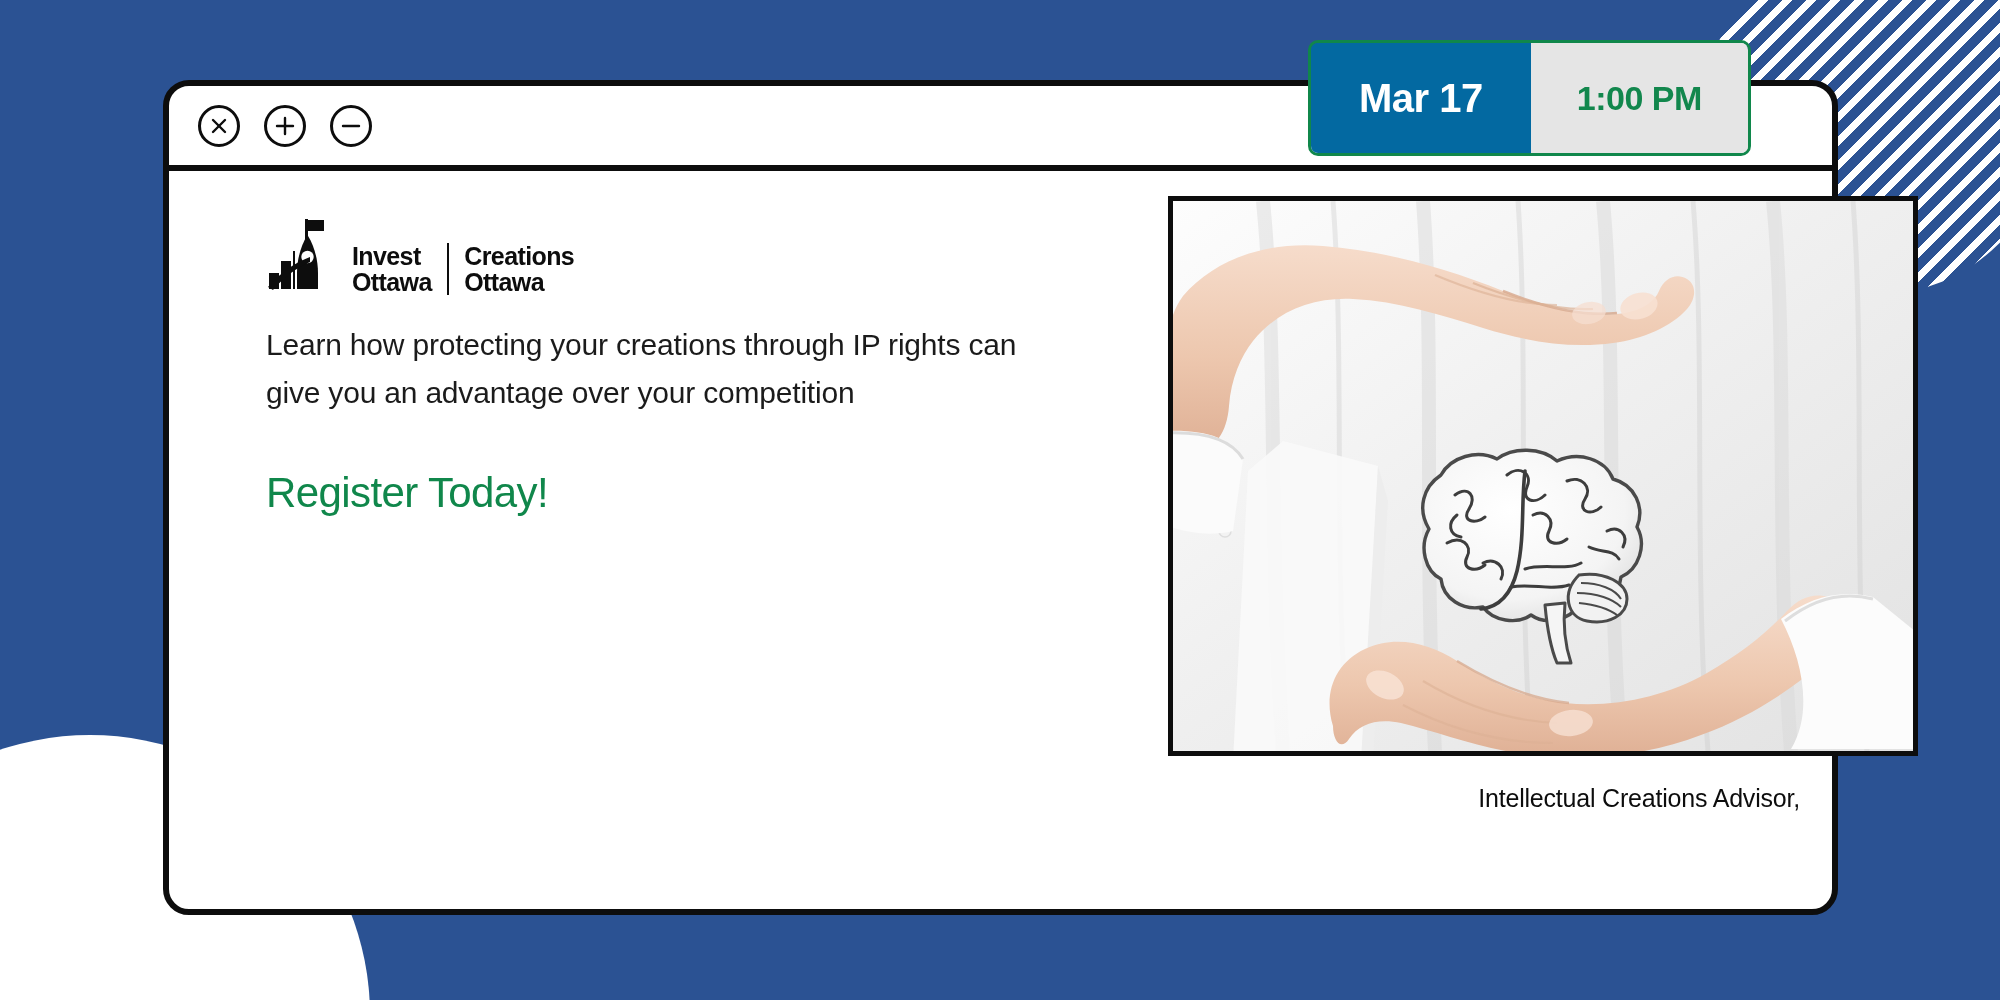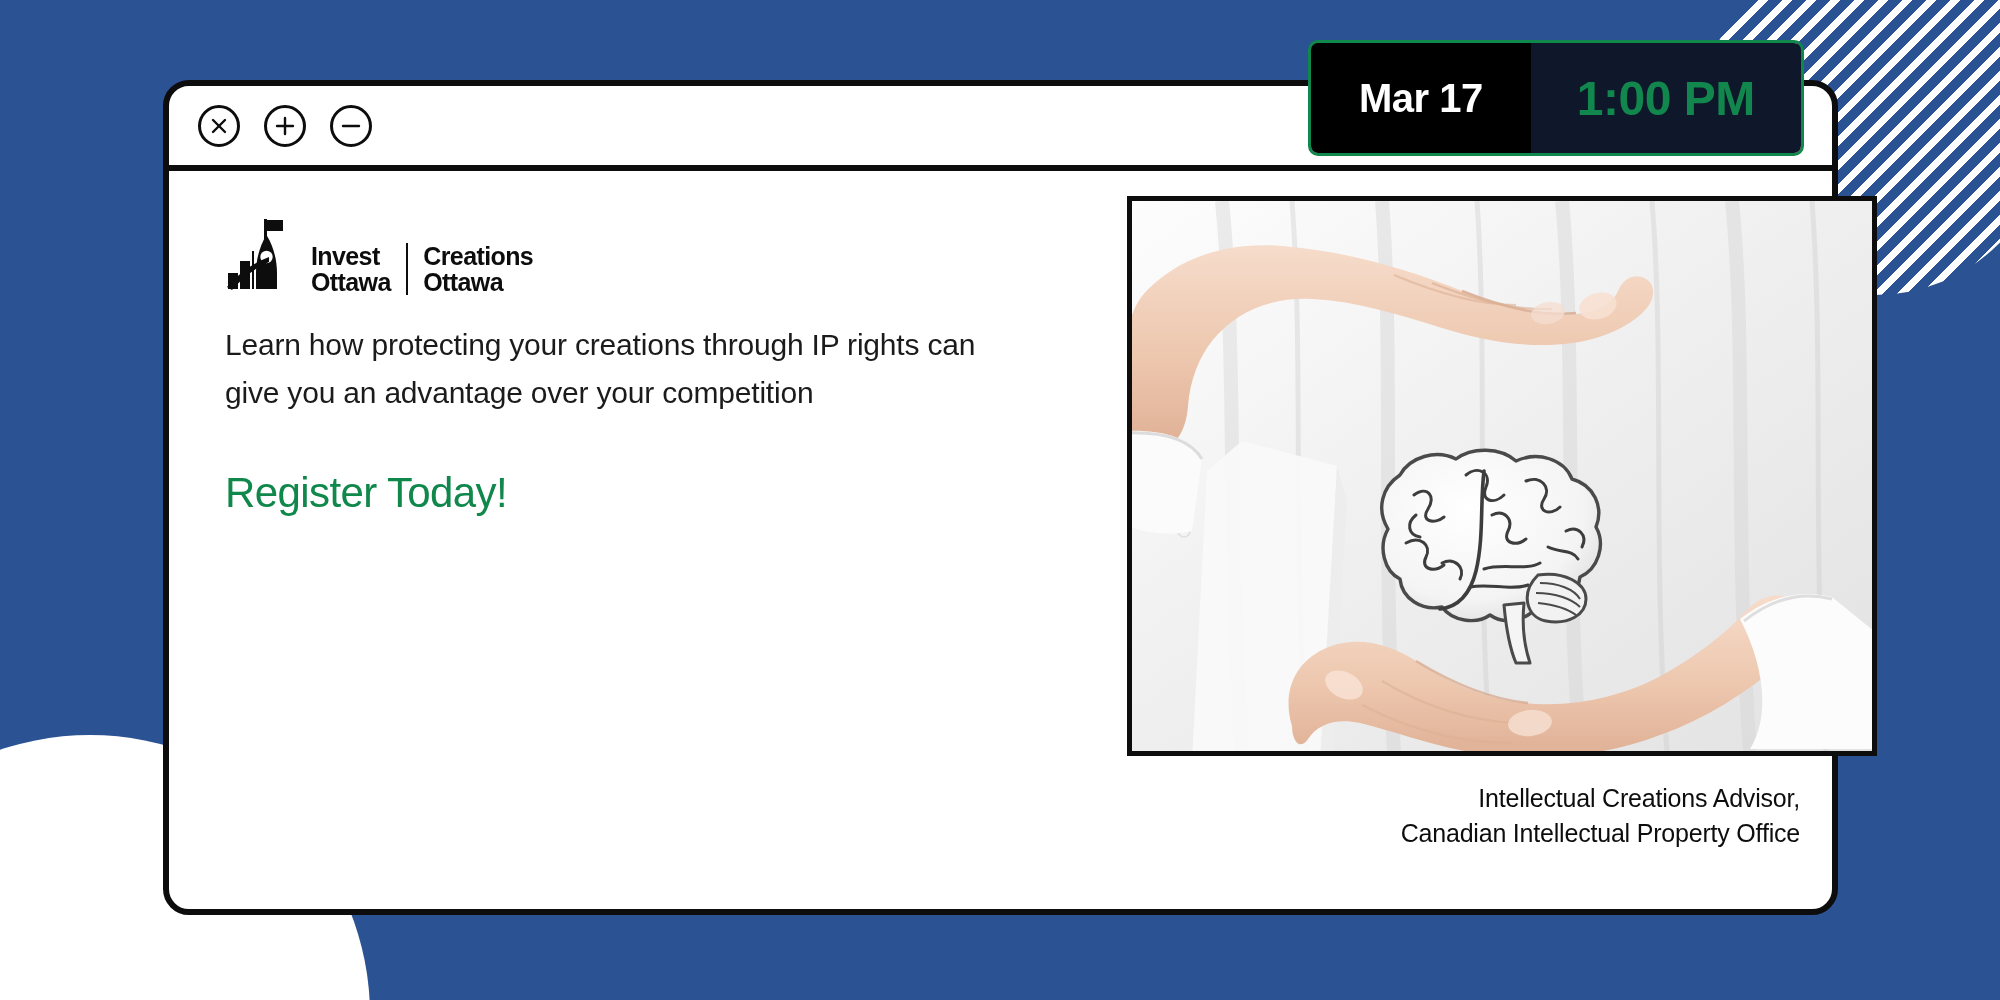--- a/index.html
+++ b/index.html
@@ -69,20 +69,21 @@
     position:relative;
     height:738px;
     display:flex;
   }
 
   
   #left-col {
     width:958px;
     padding:48px 0 0 56px;
     position:relative;
+    margin-left:41px;
   }
 
   
   #logo {
     display:flex;
     align-items:flex-end;
     gap:14px;
     height:76px;
   }
   #logo-mark { flex:0 0 auto; }
@@ -170,32 +171,32 @@
     left:1308px; top:40px;
     height:116px;
     display:flex;
     z-index:6;
     border:3px solid #10874b;
     border-radius:10px;
     overflow:hidden;
     box-shadow:0 0 0 0 rgba(0,0,0,0);
   }
   #badge-date {
-    background:#000000;
+    background:#0369a1;
     color:#ffffff;
     font-size:40px;
     font-weight:bold;
     letter-spacing:-0.5px;
     display:flex; align-items:center; justify-content:center;
     padding:0 48px;
   }
   #badge-time {
-    background:#0f172a;
+    background:#e5e5e5;
     color:#12874d;
-    font-size:48px;
+    font-size:34px;
     font-weight:bold;
     letter-spacing:-0.5px;
     display:flex; align-items:center; justify-content:center;
     padding:0 46px;
   }
 </style>
 </head>
 <body>
 
 <div id="stage">
@@ -371,21 +372,20 @@
                 <path d="M158 144 C176 146 188 150 196 156"></path>
               </g>
 
               <path d="M124 146 C126 168 130 190 136 204 L150 204 C144 186 142 164 144 144 Z" fill="#f5f5f5" stroke="#4a4a4a" stroke-width="3" stroke-linejoin="round"></path>
             </g>
           </svg>
         </div>
 
         <div id="speaker">
           <div class="speaker-line">Intellectual Creations Advisor,</div>
-          <div class="speaker-line">Canadian Intellectual Property Office</div>
         </div>
       </div>
     </div>
   </div>
 
   <div id="badge">
     <div id="badge-date">Mar 17</div>
     <div id="badge-time">1:00 PM</div>
   </div>
 

